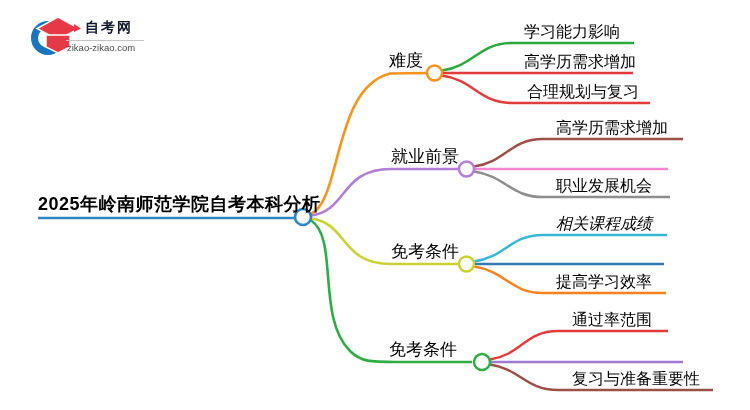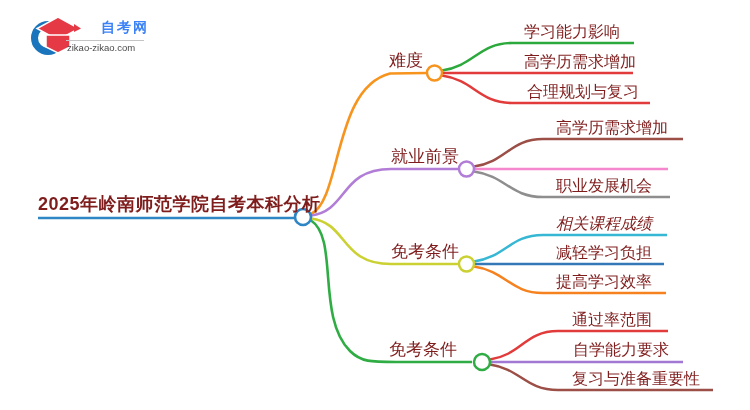--- a/index.html
+++ b/index.html
@@ -1,25 +1,25 @@
 <!DOCTYPE html>
 <html><head>
 <meta charset="utf-8">
 <style>
   html,body{margin:0;padding:0;}
   #page{position:relative;width:750px;height:410px;background:#ffffff;overflow:hidden;
         font-family:"Liberation Sans","DejaVu Sans",sans-serif;}
   svg{position:absolute;left:0;top:0;}
-  .lbl{position:absolute;color:#7f1d1d;white-space:nowrap;line-height:1.15;}
+  .lbl{position:absolute;color:#000000;white-space:nowrap;line-height:1.15;}
   .root-lbl{font-size:18px;letter-spacing:.5px;}
   .branch-lbl{font-size:17px;}
   .sub-lbl{font-size:16px;}
   .logo{position:absolute;left:28px;top:11px;width:130px;height:48px;}
   .logo-title{position:absolute;left:57px;top:8px;font-size:14px;font-weight:bold;
-              color:#3b82f6;letter-spacing:2px;margin-left:16px;}
+              color:#0f172a;letter-spacing:2px;}
   .logo-sep{position:absolute;left:38px;top:29px;width:78px;height:1px;background:#c4c4c4;}
   .logo-domain{position:absolute;left:39px;top:31px;font-size:9.5px;color:#4a4a4a;}
 </style>
 </head>
 <body>
 
 <div id="page">
 
   <svg width="750" height="410" viewBox="0 0 750 410">
 
@@ -72,20 +72,18 @@
   <div class="lbl branch-lbl" style="left:389px;top:340px;">免考条件</div>
 
   <div class="lbl sub-lbl" style="left:524px;top:23px;">学习能力影响</div>
   <div class="lbl sub-lbl" style="left:524px;top:53px;">高学历需求增加</div>
   <div class="lbl sub-lbl" style="left:527px;top:83px;">合理规划与复习</div>
 
   <div class="lbl sub-lbl" style="left:556px;top:119px;">高学历需求增加</div>
   <div class="lbl sub-lbl" style="left:556px;top:177px;">职业发展机会</div>
 
   <div class="lbl sub-lbl" style="left:556px;top:215px;font-style:italic;">相关课程成绩</div>
-  <div class="lbl sub-lbl" style="left:556px;top:244px;">减轻学习负担</div>
   <div class="lbl sub-lbl" style="left:556px;top:273px;">提高学习效率</div>
 
   <div class="lbl sub-lbl" style="left:572px;top:311px;">通过率范围</div>
-  <div class="lbl sub-lbl" style="left:573px;top:341px;">自学能力要求</div>
   <div class="lbl sub-lbl" style="left:572px;top:370px;">复习与准备重要性</div>
 
 </div>
 
 </body></html>

